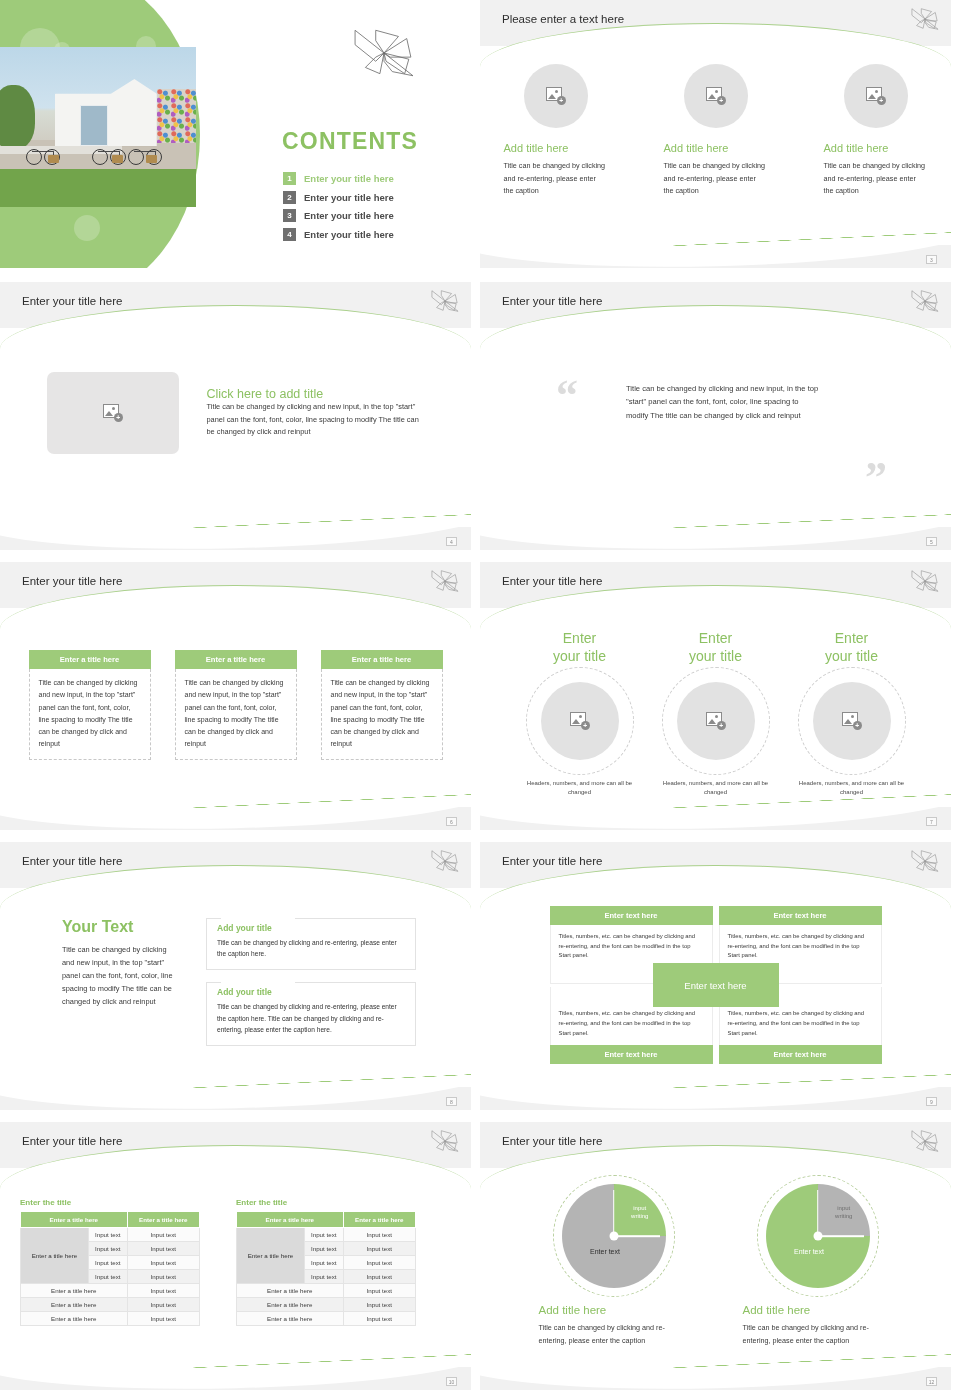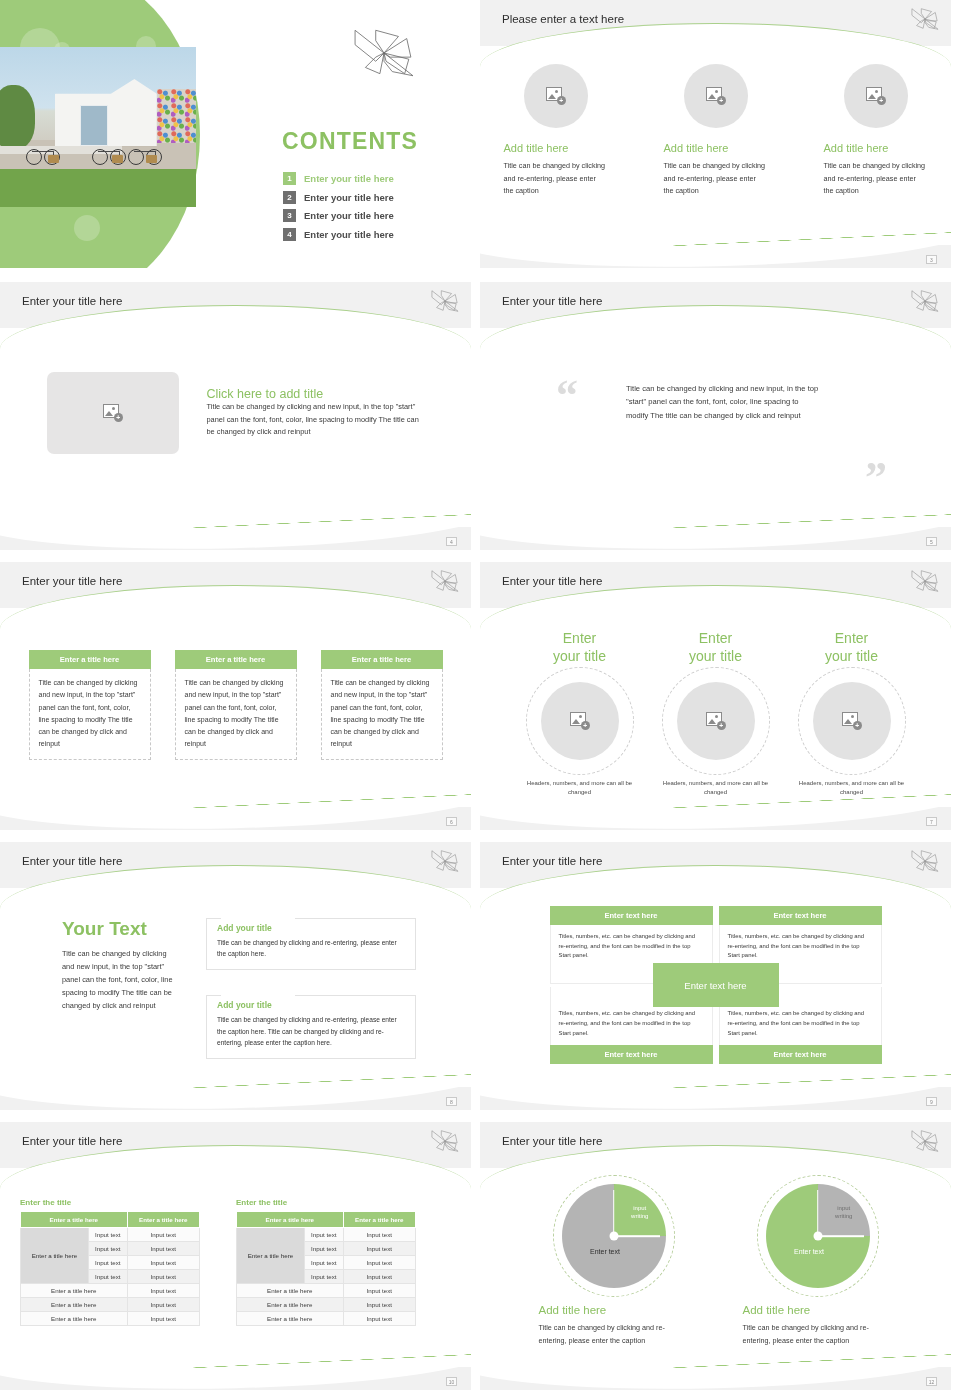--- a/index.html
+++ b/index.html
@@ -170,24 +170,24 @@
   .s6-col{ width:130px; text-align:center; position:relative; }
   .s6-h{ font-size:14px; line-height:1.25; margin-bottom:2px; }
   .s6-ring{ width:108px; height:108px; margin:0 auto; border:1px dashed #cfcfcf; border-radius:50%;
     display:flex; align-items:center; justify-content:center; }
   .s6-ring .ph-circle{ width:78px; height:78px; }
   .s6-cap{ font-size:6px; color:#4a4a4a; margin-top:4px; line-height:1.5; }
 
   
   .s7-wrap{ display:flex; padding:24px 0 0 62px; gap:26px; }
   .s7-left{ width:118px; }
-  .s7-big{ font-size:19px; color:#8dc163; font-weight:bold; margin-bottom:8px; }
+  .s7-big{ font-size:16px; color:#8dc163; font-weight:bold; margin-bottom:8px; }
   .s7-p{ font-size:7.4px; }
   .s7-right{ width:210px; }
-  .s7-box{ border:1px solid #e2e2e2; border-top:none; padding:0 10px 10px; position:relative; margin-bottom:25px; }
+  .s7-box{ border:1px solid #e2e2e2; border-top:none; padding:0 10px 10px; position:relative; margin-bottom:12px; }
   .s7-box .bar{ position:absolute; left:0; top:0; width:14px; height:1px; background:#e2e2e2; }
   .s7-box .bar2{ position:absolute; right:0; top:0; width:120px; height:1px; background:#e2e2e2; }
   .s7-bh{ font-size:8.5px; color:#8dc163; font-weight:bold; padding:5px 0 4px; }
   .s7-bp{ font-size:6.6px; line-height:1.7; }
 
   
   .s8-grid{ width:332px; margin:12px auto 0; position:relative; }
   .s8-row{ display:flex; gap:6px; }
   .s8-cell{ width:163px; }
   .s8-hd{ background:#9ecb7a; color:#fff; font-size:7.6px; font-weight:bold; text-align:center; padding:5px 0; }

